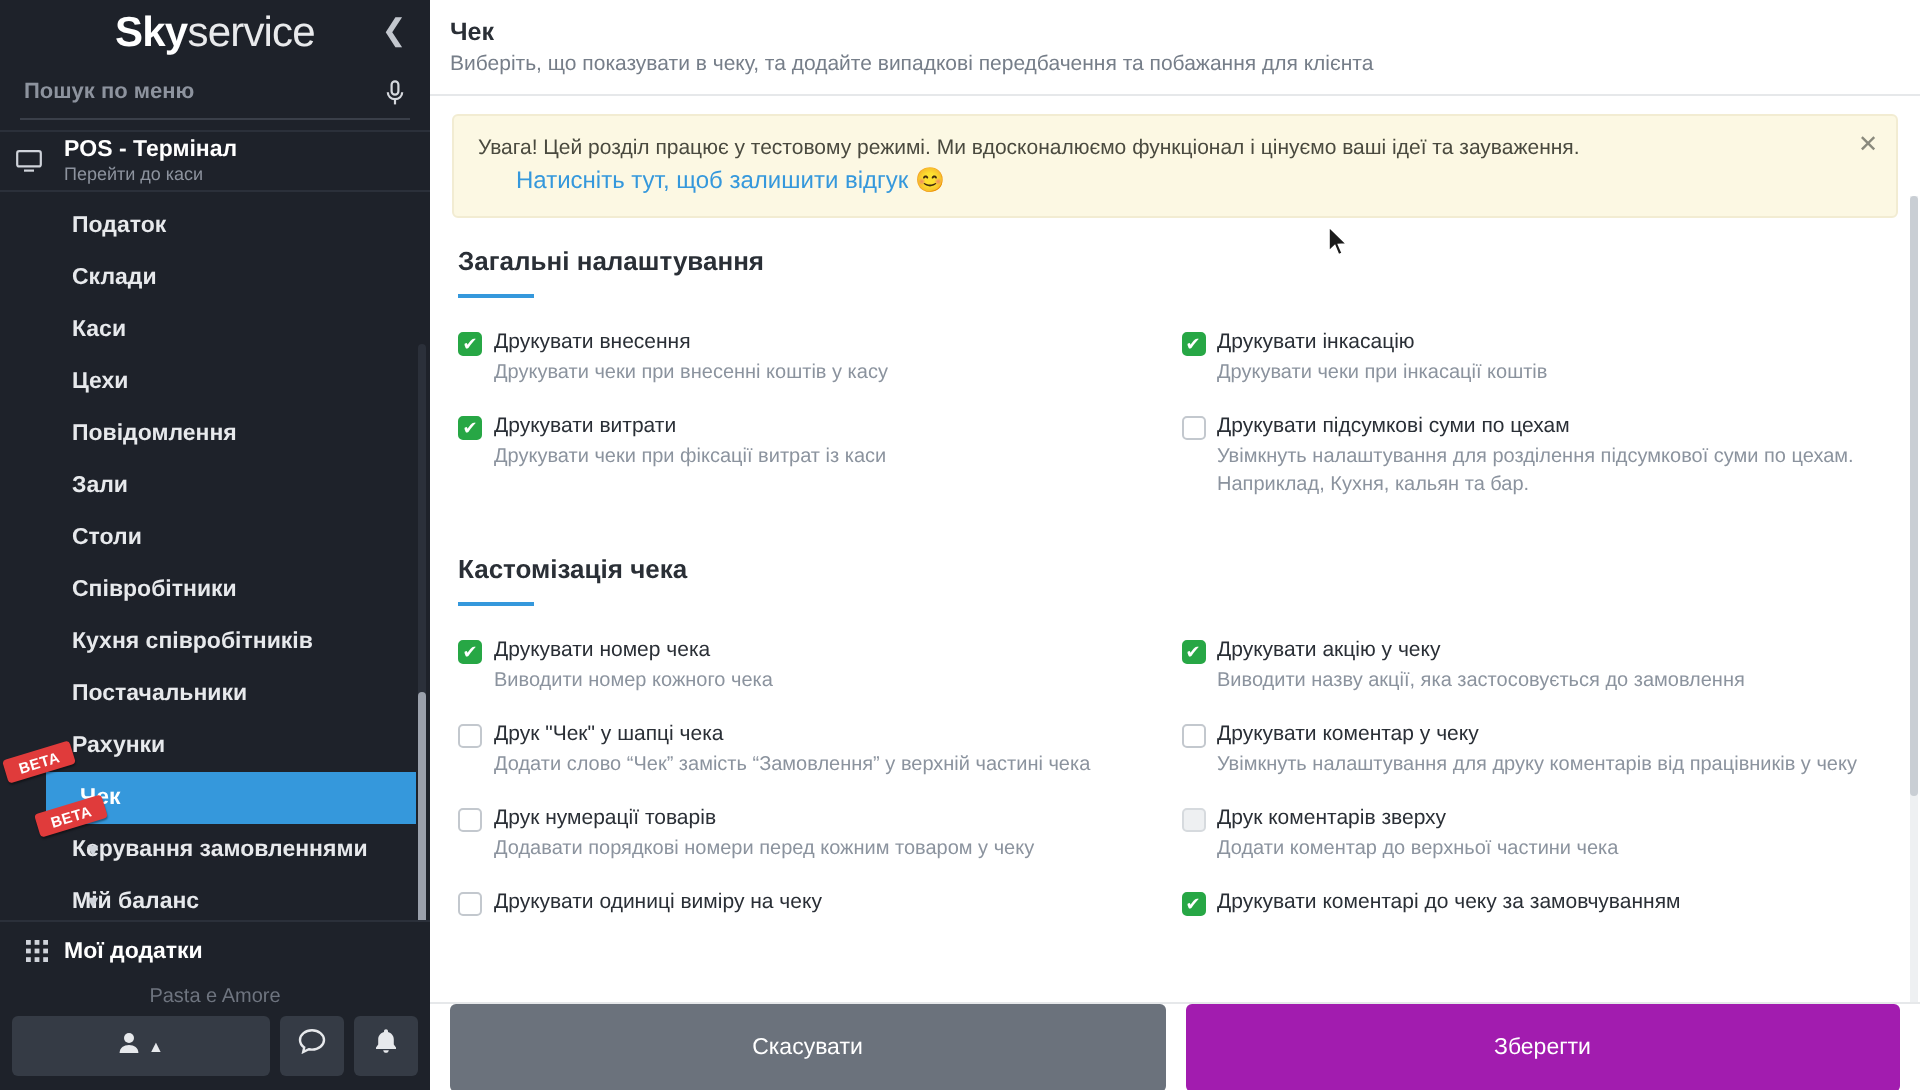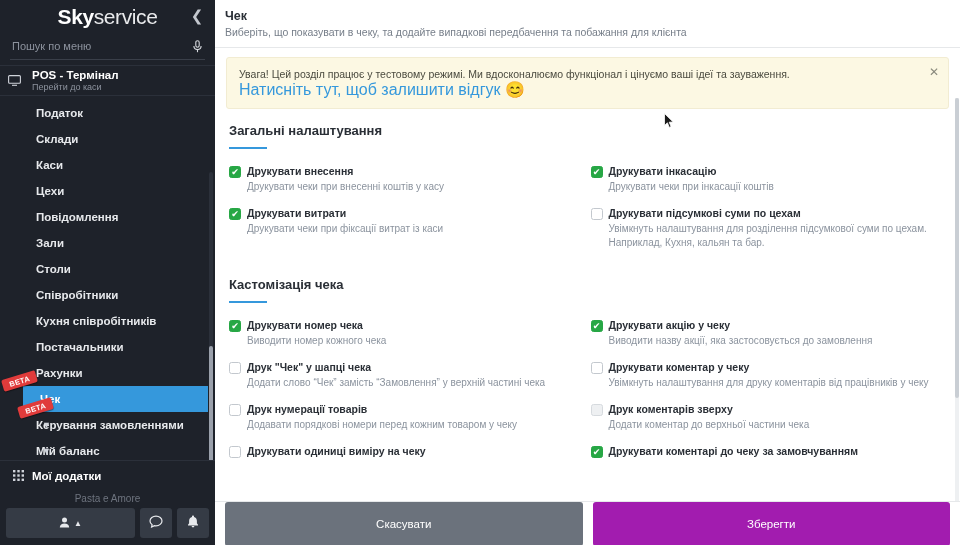--- a/index.html
+++ b/index.html
@@ -38,21 +38,21 @@
     height: 27px; flex: 0 0 27px;
     margin: 0 10px;
     border-bottom: 1px solid #3a3f49;
     display: flex; align-items: center;
     position: relative;
   }
   .search-input {
     background: transparent; border: 0; outline: 0;
     color: #9aa0ab; font-size: 11px;
     font-family: "Liberation Sans", sans-serif;
-    flex: 1; padding: 0 2px;
+    flex: 1; padding: 0 2px; font-weight: bold;
   }
   .search-input::placeholder { color: #8d939e; }
   .mic-icon { width: 16px; height: 18px; color: #d6d9de; display:flex; align-items:center; justify-content:center; cursor:pointer; }
 
   .pos-row {
     margin-top: 5px;
     height: 31px; flex: 0 0 31px;
     display: flex; align-items: center;
     padding-left: 8px;
     border-top: 1px solid #2b303a;
@@ -169,21 +169,21 @@
 
   .notice {
     background: #fcf8e3;
     border: 1px solid #f2ecd2;
     border-radius: 3px;
     padding: 9px 28px 10px 12px;
     position: relative;
     min-height: 47px;
   }
   .notice-line { font-size: 10.5px; color: #4a4a3f; line-height: 15px; }
-  .notice-link { font-size: 16px; color: #3598dc; line-height: 16px; cursor: pointer; }
+  .notice-link { font-size: 12px; color: #3598dc; line-height: 16px; cursor: pointer; margin-left: 19px; }
   .notice-close {
     position: absolute; right: 9px; top: 8px;
     font-size: 12px; color: #8a8a7d; cursor: pointer; line-height: 12px;
   }
 
   .section { padding-top: 14px; }
   .section-title { font-size: 13px; font-weight: bold; color: #2a2f36; padding-left: 3px; }
   .section-rule { width: 38px; height: 2px; background: #3598dc; margin: 9px 0 0 3px; }
 
   .grid {
@@ -196,21 +196,21 @@
   .cbx {
     width: 12px; height: 12px; flex: 0 0 12px;
     border-radius: 2.5px; margin-top: 1px;
     display: flex; align-items: center; justify-content: center;
     cursor: pointer;
   }
   .cbx.on { background: #27a745; border: 1px solid #27a745; }
   .cbx.off { background: #ffffff; border: 1px solid #c3c8ce; }
   .cbx.dim { background: #eef0f2; border: 1px solid #d6dade; }
   .cbx .tick { color:#fff; font-size: 9px; line-height: 9px; }
-  .opt-label { font-size: 10.5px; font-weight: bold; color: #2a2f36; line-height: 13px; }
+  .opt-label { font-size: 10.5px; font-weight: normal; color: #2a2f36; line-height: 13px; }
   .opt-desc { font-size: 10px; color: #8b939e; line-height: 14px; margin: 2px 0 9px 18px; }
 
   .cursor {
     position: absolute; left: 449px; top: 113px;
     width: 11px; height: 16px; pointer-events: none; z-index: 30;
   }
 
   .footer-bar {
     flex: 0 0 44px; height: 44px;
     background: #ffffff;

